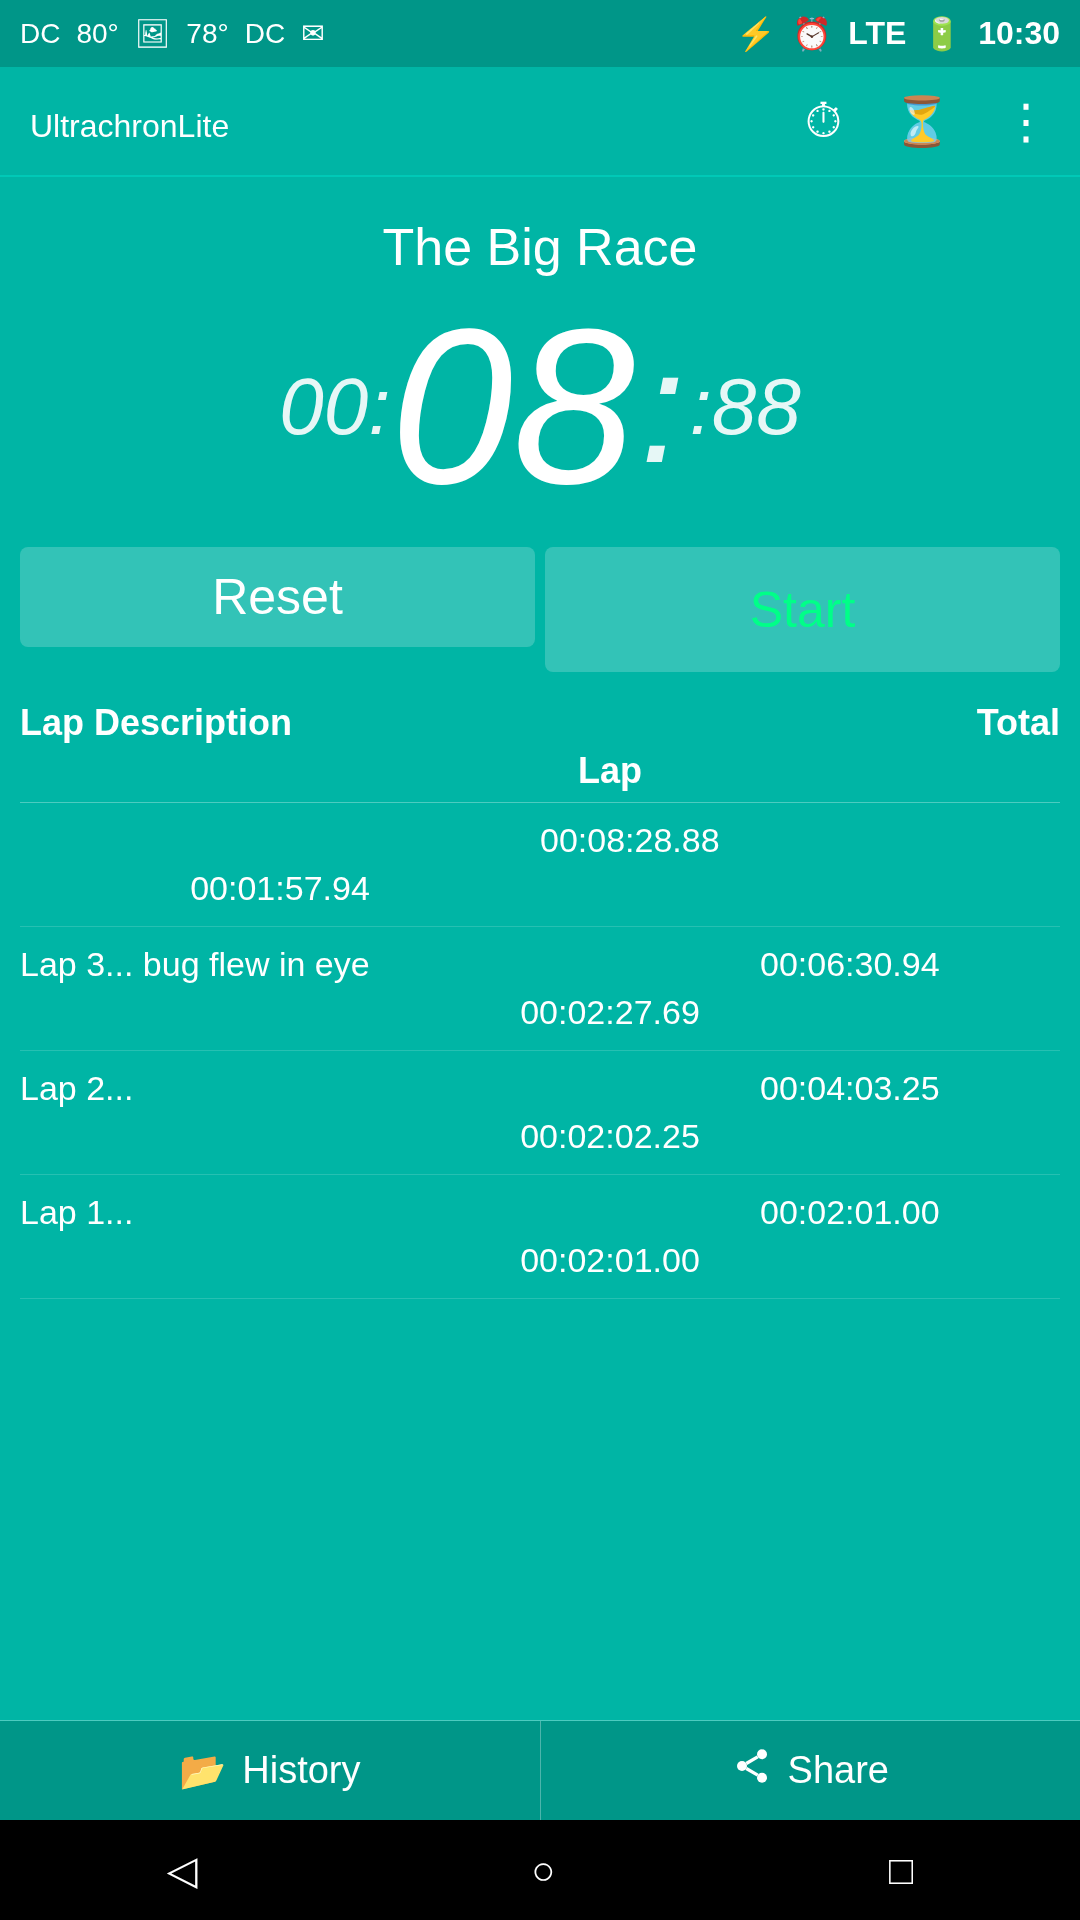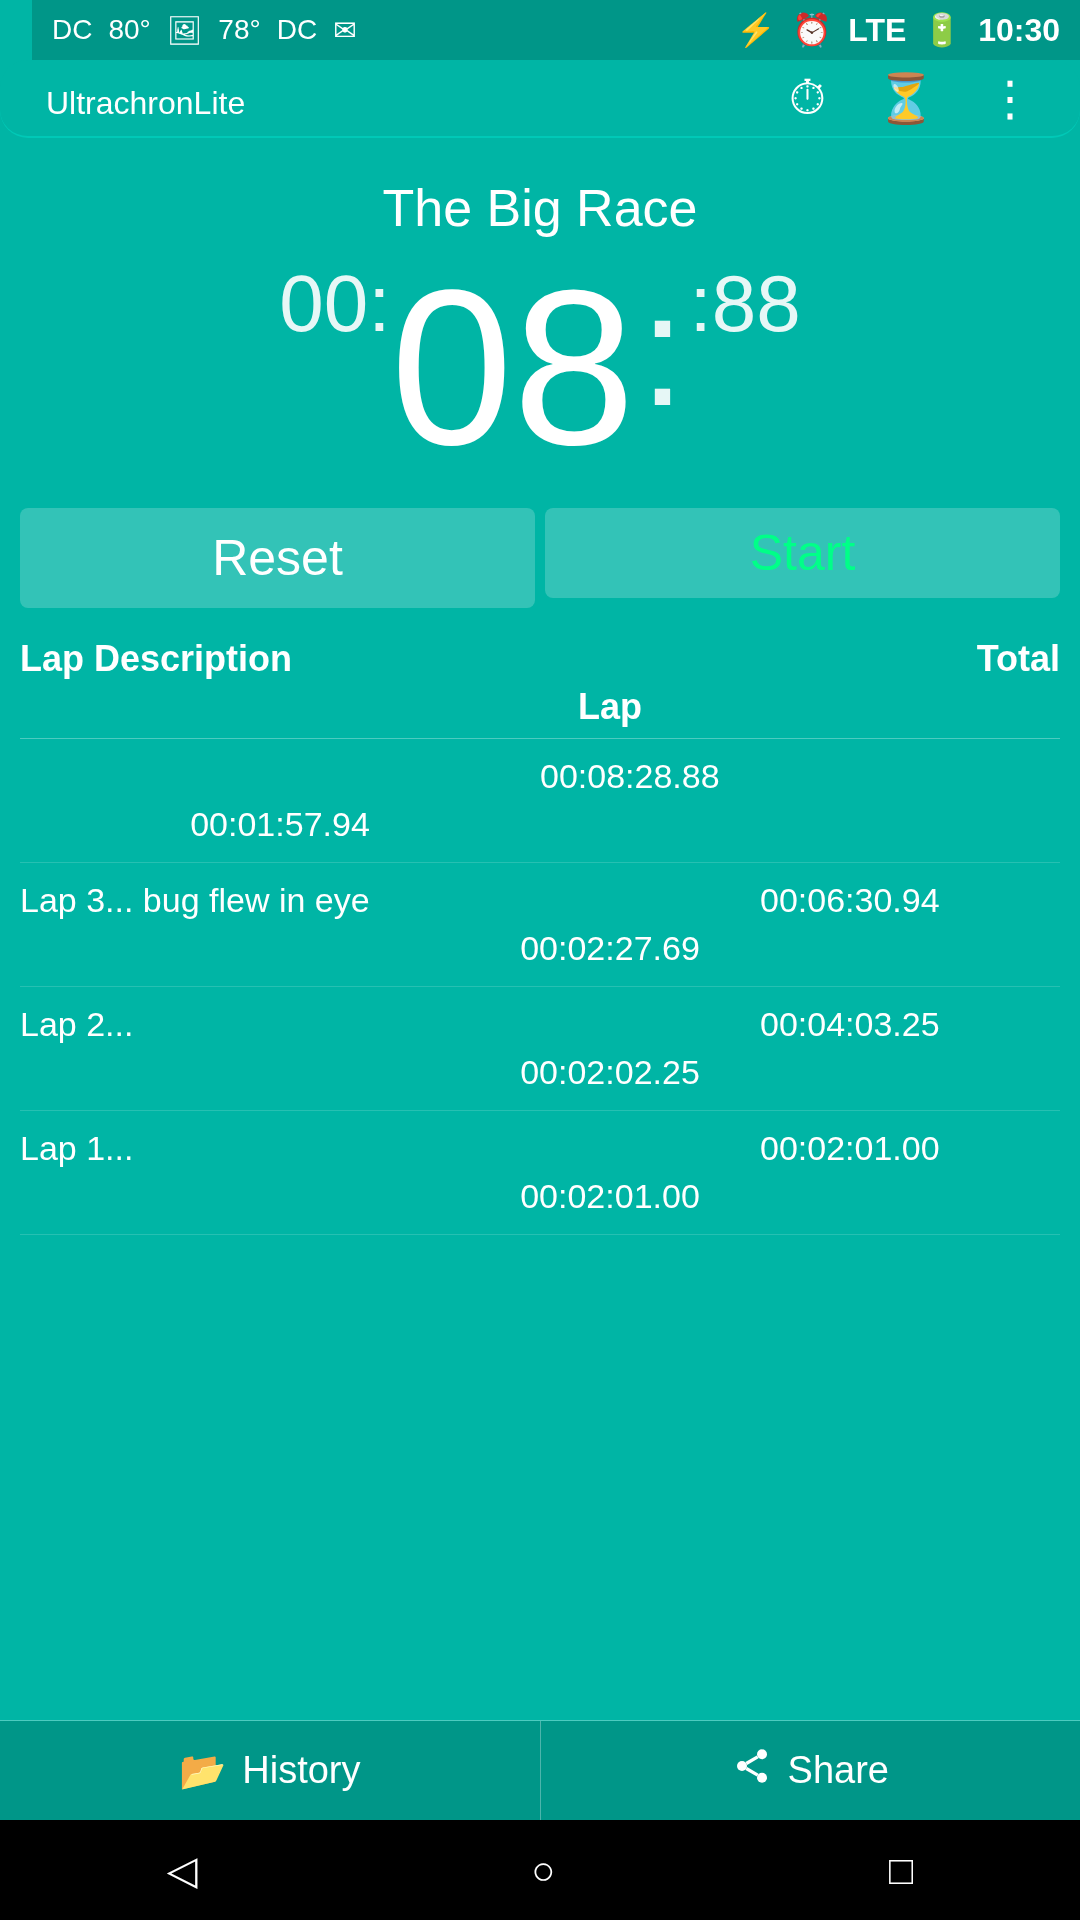--- a/index.html
+++ b/index.html
@@ -13,54 +13,52 @@
       height: 1920px;
       background-color: #00b5a5;
       font-family: 'Arial', sans-serif;
       overflow: hidden;
       position: relative;
     }
 
     
     .status-bar {
       background-color: #009688;
-      height: 60px;
+      height: 67px;
       display: flex;
       align-items: center;
       justify-content: space-between;
       padding: 0 20px;
       color: white;
       font-size: 28px;
-      margin-left: 32px;
     }
 
     .status-left {
       display: flex;
       gap: 16px;
       align-items: center;
     }
 
     .status-right {
       display: flex;
       gap: 16px;
       align-items: center;
       font-weight: bold;
       font-size: 32px;
     }
 
     
     .header {
       background-color: #00b5a5;
-      height: 78px;
+      height: 110px;
       display: flex;
       align-items: center;
       justify-content: space-between;
-      padding: 0 46px;
+      padding: 0 30px;
       border-bottom: 2px solid #00c9b7;
-      border-radius: 28px;
     }
 
     .logo {
       color: white;
       font-size: 46px;
       font-weight: bold;
     }
 
     .logo span {
       font-size: 32px;
@@ -88,23 +86,25 @@
     .race-title {
       color: white;
       font-size: 52px;
       text-align: center;
       padding: 20px 0 10px 0;
     }
 
     
     .timer-display {
       display: flex;
+      align-items: center;
       justify-content: center;
       padding: 10px 20px;
       color: white;
+      font-style: italic;
     }
 
     .timer-small {
       font-size: 80px;
       font-weight: 100;
       opacity: 0.9;
     }
 
     .timer-large {
       font-size: 220px;
@@ -138,21 +138,21 @@
       background-color: rgba(255,255,255,0.2);
       border: none;
       border-radius: 8px;
       color: white;
       font-size: 50px;
       cursor: pointer;
     }
 
     .btn-start {
       flex: 1;
-      height: 90px;
+      height: 125px;
       background-color: rgba(255,255,255,0.2);
       border: none;
       border-radius: 8px;
       color: #00ff88;
       font-size: 50px;
       cursor: pointer;
     }
 
     
     .lap-table {

